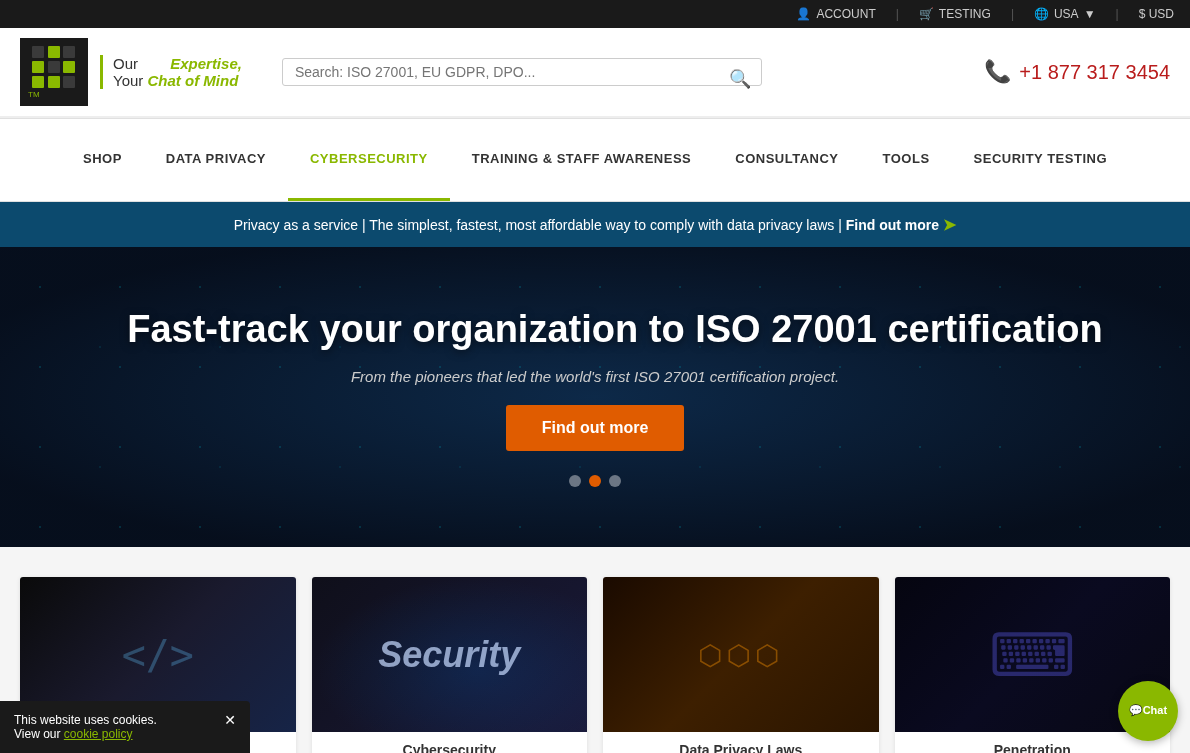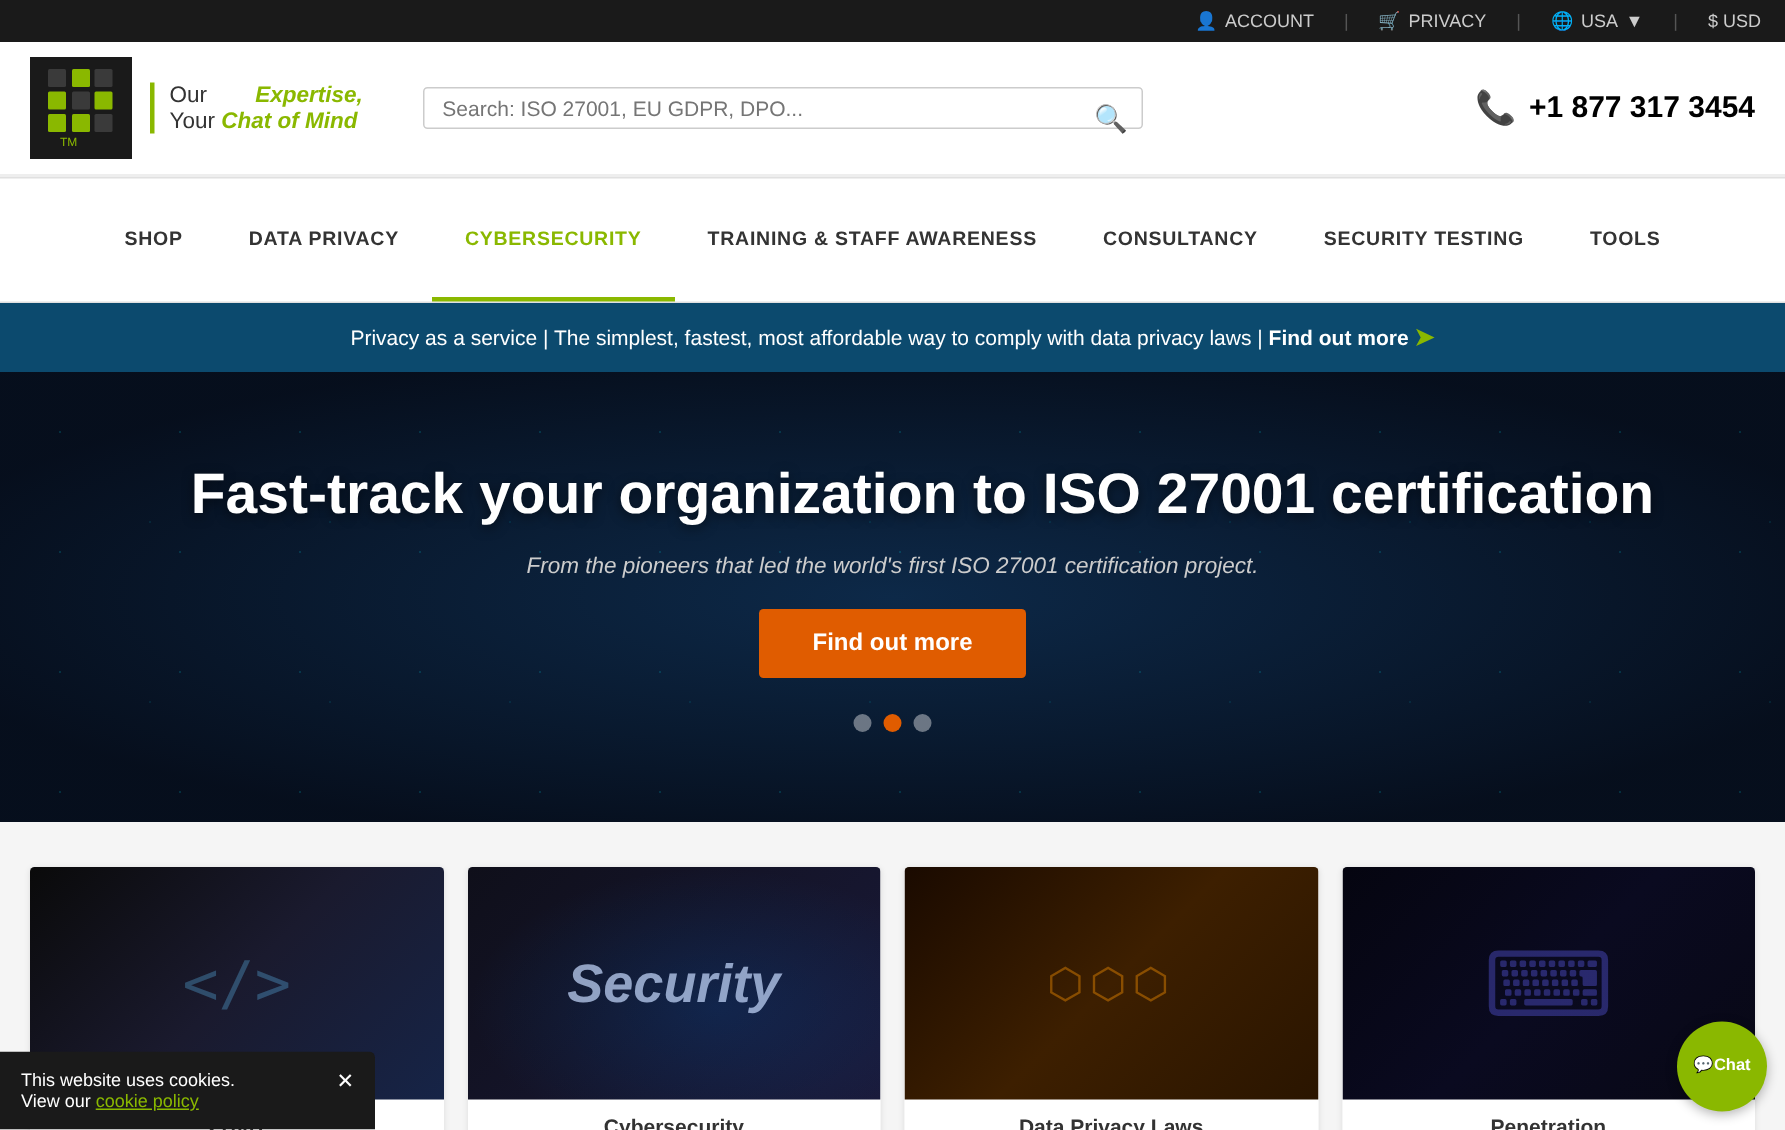--- a/index.html
+++ b/index.html
@@ -44,21 +44,21 @@
       flex-shrink: 0;
     }
     .logo-box {
       width: 68px;
       height: 68px;
       background: #1a1a1a;
       display: flex;
       align-items: center;
       justify-content: center;
       flex-direction: column;
-      padding: 20px;
+      padding: 8px;
     }
     .logo-grid {
       display: grid;
       grid-template-columns: repeat(3, 1fr);
       gap: 3px;
       width: 44px;
     }
     .logo-cell {
       width: 12px;
       height: 12px;
@@ -113,21 +113,21 @@
       font-size: 18px;
     }
 
     .phone-area {
       display: flex;
       align-items: center;
       gap: 8px;
       margin-left: auto;
     }
     .phone-icon { font-size: 22px; color: #8ab800; }
-    .phone-number { font-size: 20px; font-weight: bold; color: #000000; }
+    .phone-number { font-size: 20px; font-weight: normal; color: #b91c1c; }
 
     
     .nav {
       background: #fff;
       border-top: 1px solid #e0e0e0;
       border-bottom: 1px solid #e0e0e0;
       display: flex;
       justify-content: center;
       align-items: center;
     }
@@ -393,21 +393,21 @@
 <body>
 
 <div class="top-bar">
   <div class="top-bar-item">
     <span>👤</span>
     <span>ACCOUNT</span>
   </div>
   <span class="top-bar-sep">|</span>
   <div class="top-bar-item">
     <span>🛒</span>
-    <span>PRIVACY</span>
+    <span>TESTING</span>
   </div>
   <span class="top-bar-sep">|</span>
   <div class="top-bar-item">
     <span>🌐</span>
     <span>USA</span>
     <span>▼</span>
   </div>
   <span class="top-bar-sep">|</span>
   <div class="top-bar-item">
     <span>$ USD</span>
@@ -452,22 +452,22 @@
     <span class="phone-number">+1 877 317 3454</span>
   </div>
 </div>
 
 <nav class="nav">
   <div class="nav-item">SHOP</div>
   <div class="nav-item">DATA PRIVACY</div>
   <div class="nav-item active">CYBERSECURITY</div>
   <div class="nav-item">TRAINING &amp; STAFF AWARENESS</div>
   <div class="nav-item">CONSULTANCY</div>
+  <div class="nav-item">TOOLS</div>
   <div class="nav-item">SECURITY TESTING</div>
-  <div class="nav-item">TOOLS</div>
 </nav>
 
 <div class="promo-banner">
   <span>Privacy as a service | The simplest, fastest, most affordable way to comply with data privacy laws | </span>
   <a>Find out more <span class="promo-arrow">➤</span></a>
 </div>
 
 <div class="hero">
   <div class="hero-bg"></div>
   <div class="hero-dots"></div>

